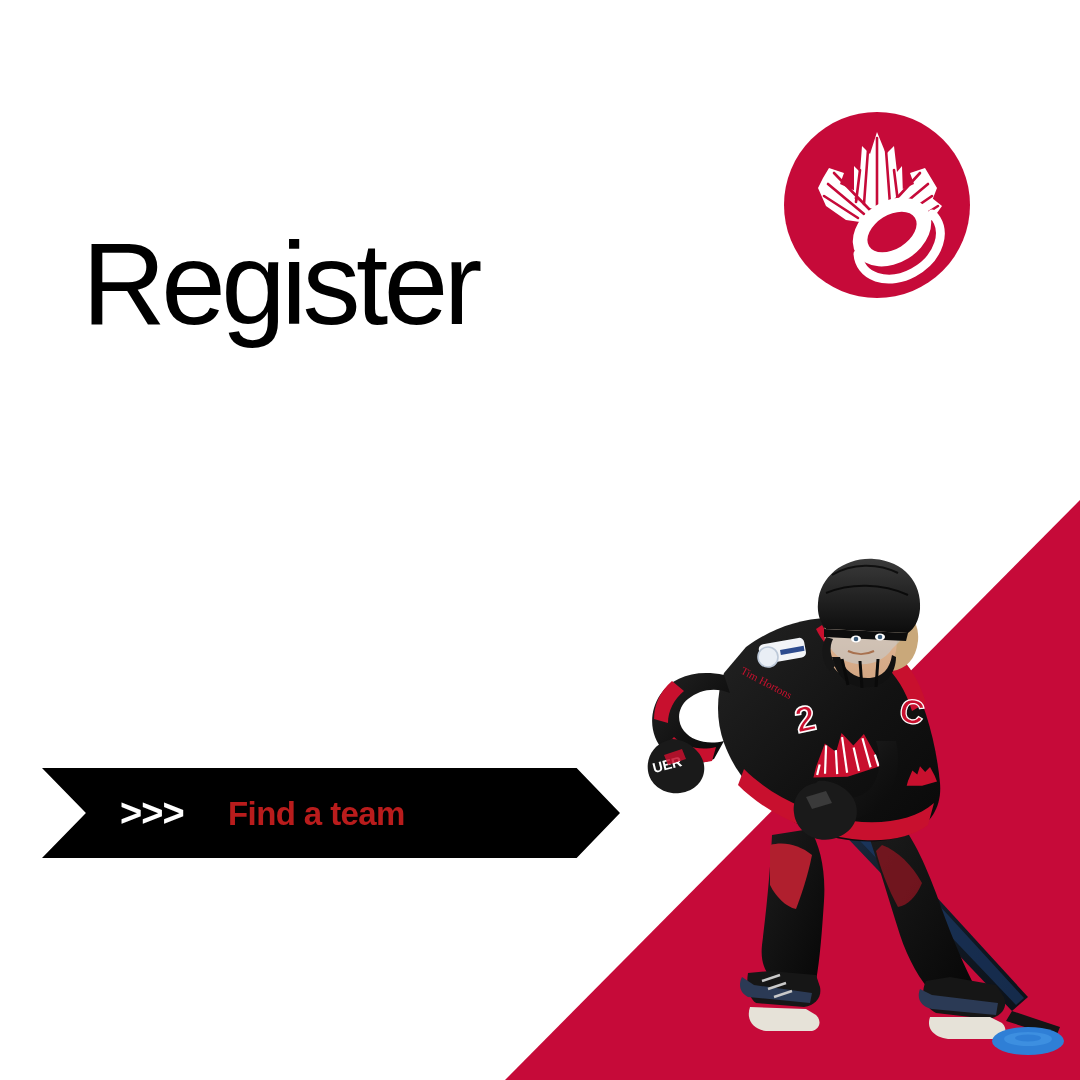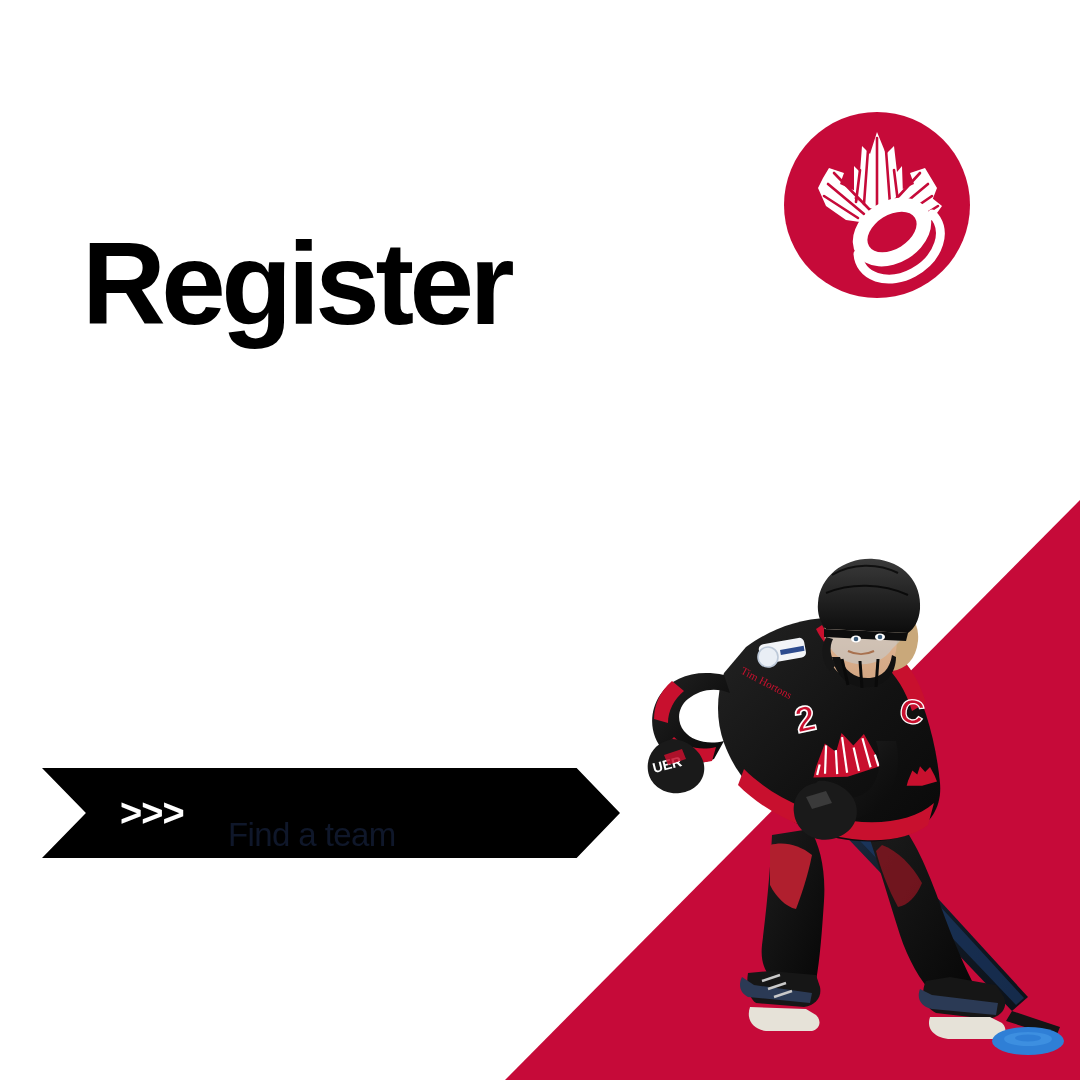--- a/index.html
+++ b/index.html
@@ -32,21 +32,21 @@
     width:190px; height:190px;
     z-index:6;
   }
 
   
   .headline {
     position:absolute;
     left:82px; top:228px;
     z-index:5;
     color:#000000;
-    font-weight:bold;
+    font-weight:normal;
     font-size:116px;
     line-height:0.98;
     letter-spacing:-4.5px;
     white-space:nowrap;
   }
   .headline .line { display:block; }
   .headline .line2 { letter-spacing:-4px; }
 
   
   .cta {
@@ -76,27 +76,26 @@
     color:#ffffff;
     font-size:38px;
     font-weight:bold;
     letter-spacing:-1px;
     line-height:1;
   }
   .cta-label {
     position:absolute;
     left:186px; top:50%;
     transform:translateY(-50%);
-    color:#0f172a;
+    color:#b91c1c;
     font-size:33px;
-    font-weight:normal;
+    font-weight:bold;
     letter-spacing:-0.6px;
     line-height:1;
     white-space:nowrap;
-    margin-top:21px;
   }
 
   
   .player {
     position:absolute;
     left:620px; top:545px;
     width:460px; height:510px;
     z-index:4;
     pointer-events:none;
   }

